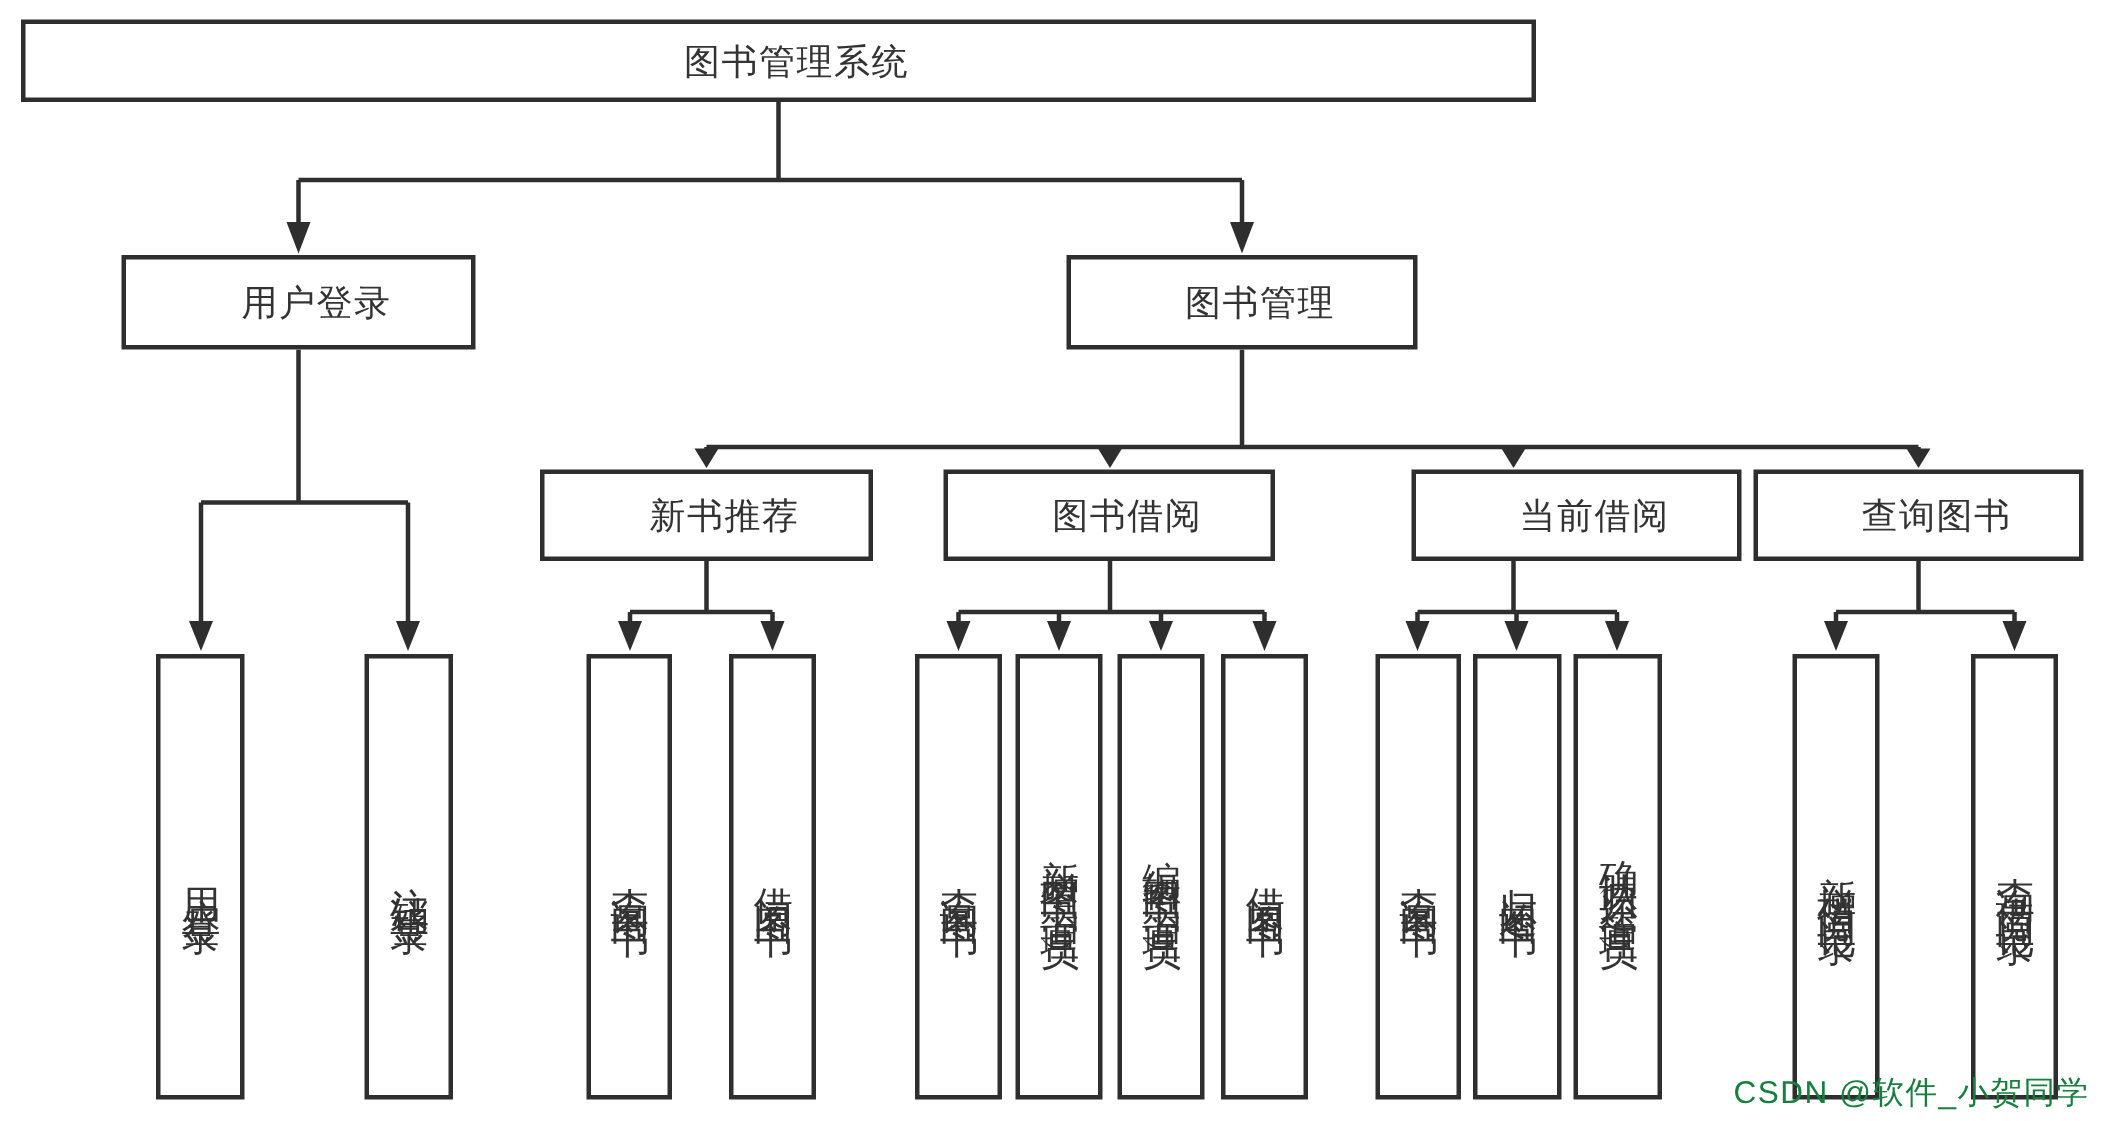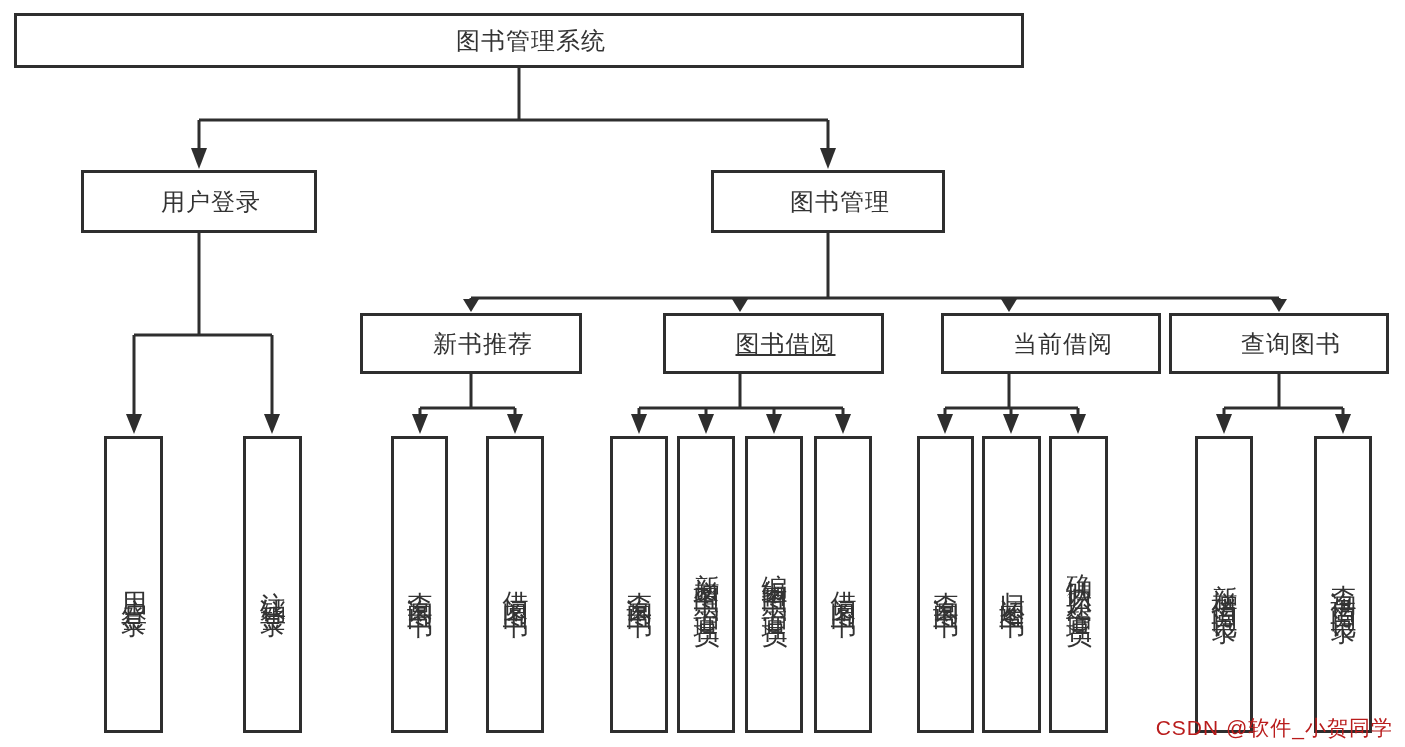--- a/index.html
+++ b/index.html
@@ -29,21 +29,21 @@
     writing-mode: vertical-rl;
     text-orientation: mixed;
     letter-spacing: 7px;
     line-height: 1.15;
   }
   .watermark {
     position: absolute;
     right: 12px;
     bottom: 5px;
     font-size: 21px;
-    color: #b91c1c;
+    color: #15803d;
     letter-spacing: 1px;
     z-index: 5;
   }
 </style>
 </head>
 <body>
 
 <div class="canvas">
 
   <svg class="connectors" viewBox="0 0 1405 747" xmlns="http://www.w3.org/2000/svg">
@@ -93,21 +93,21 @@
   <div class="box h" style="left:81px; top:170px; width:236px; height:63px;">
     <span>用户登录</span>
   </div>
   <div class="box h" style="left:360px; top:313px; width:222px; height:61px;">
     <span>新书推荐</span>
   </div>
 
   <div class="box h" style="left:711px; top:170px; width:234px; height:63px;">
     <span>图书管理</span>
   </div>
-  <div class="box h" style="left:663px; top:313px; width:221px; height:61px;text-decoration:underline;">
+  <div class="box h" style="left:629px; top:313px; width:221px; height:61px;">
     <span>图书借阅</span>
   </div>
   <div class="box h" style="left:899px; top:313px; width:220px; height:61px;margin-left:42px;">
     <span>当前借阅</span>
   </div>
   <div class="box h" style="left:1169px; top:313px; width:220px; height:61px;">
     <span>查询图书</span>
   </div>
 
   <div class="box v" style="left:104px; top:436px; width:59px; height:297px;">

